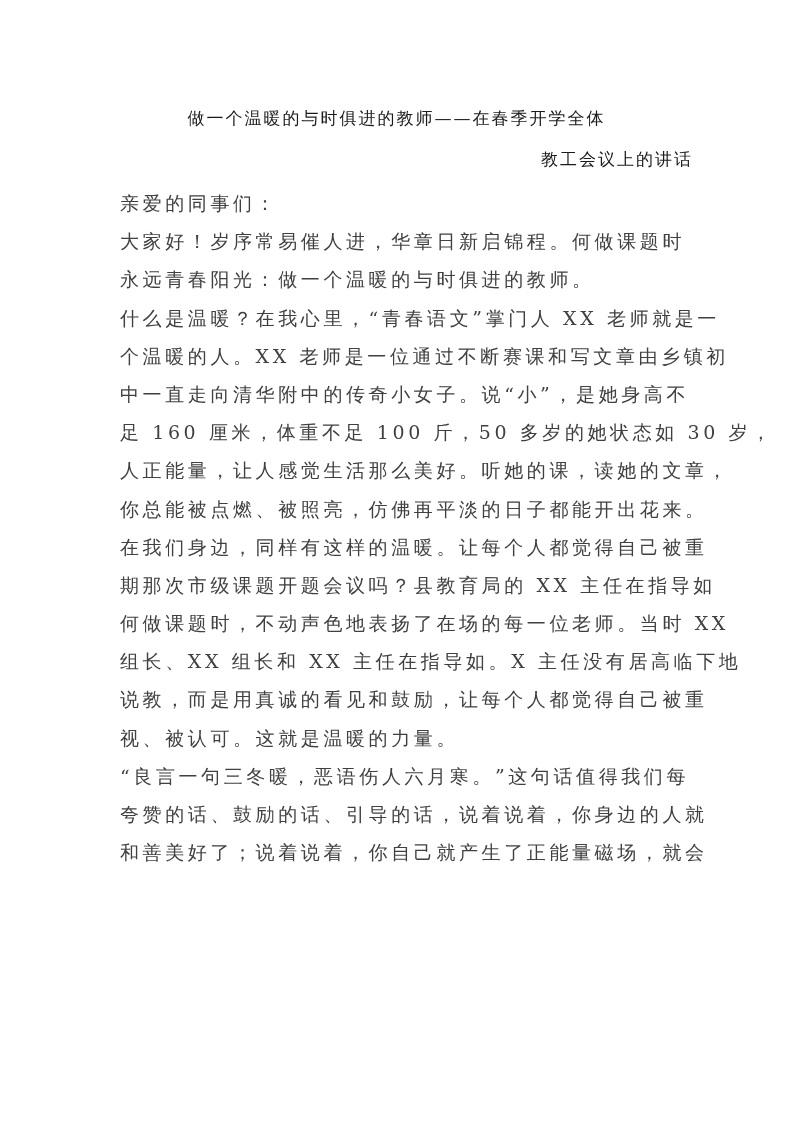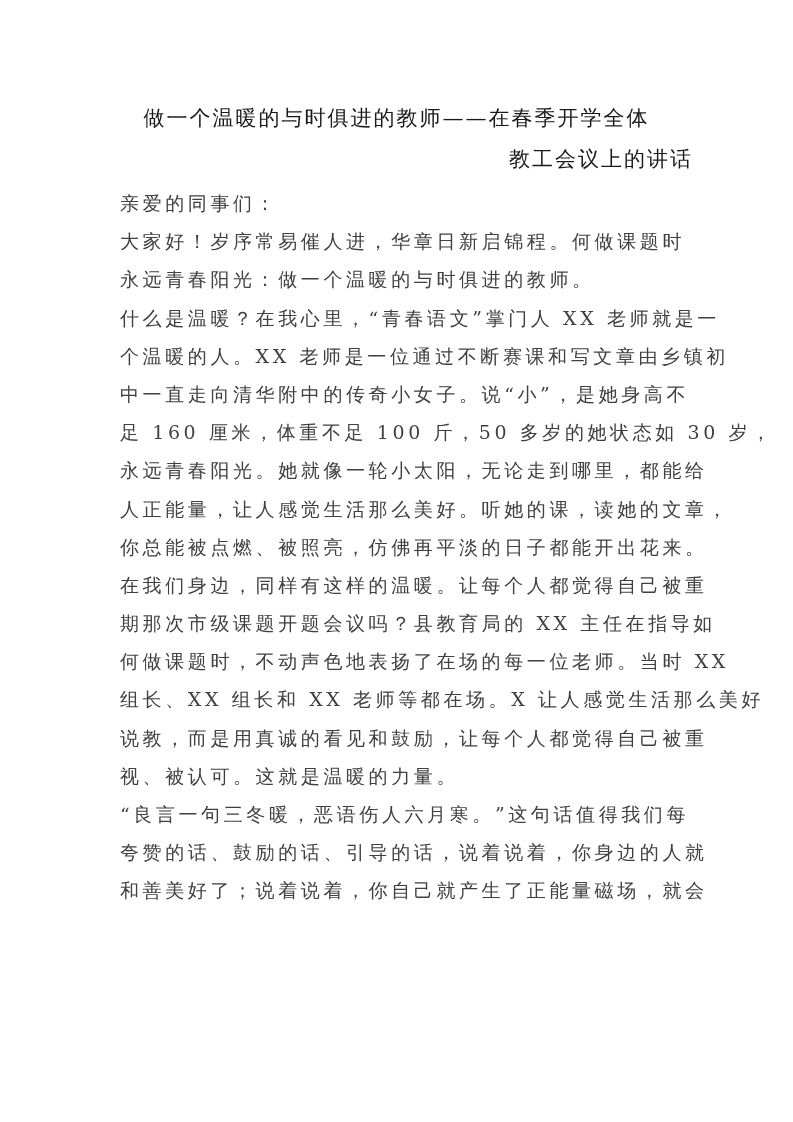--- a/index.html
+++ b/index.html
@@ -21,21 +21,21 @@
       top: 0;
       width: 793px;
       height: 1122px;
       background: #ffffff;
     }
     .title {
       position: absolute;
       left: 100px;
       width: 593px;
       text-align: center;
-      font-size: 21px;
+      font-size: 17px;
       letter-spacing: 2px;
       color: #1a1a1a;
       white-space: nowrap;
       line-height: 30px;
     }
     .title-1 { top: 103px; }
     .title-2 { top: 144px; text-align: right; }
     .body-lines {
       position: absolute;
       left: 120px;
@@ -59,26 +59,25 @@
   <div class="title title-2">教工会议上的讲话</div>
 
   <div class="body-lines">
     <div class="line">亲爱的同事们：</div>
     <div class="line">大家好！岁序常易催人进，华章日新启锦程。何做课题时</div>
     <div class="line">永远青春阳光：做一个温暖的与时俱进的教师。</div>
     <div class="line">什么是温暖？在我心里，“青春语文”掌门人 XX 老师就是一</div>
     <div class="line">个温暖的人。XX 老师是一位通过不断赛课和写文章由乡镇初</div>
     <div class="line">中一直走向清华附中的传奇小女子。说“小”，是她身高不</div>
     <div class="line">足 160 厘米，体重不足 100 斤，50 多岁的她状态如 30 岁，</div>
-    <div class="line">永远青春阳光。她就像一轮小太阳，无论走到哪里，都能给</div>
     <div class="line">人正能量，让人感觉生活那么美好。听她的课，读她的文章，</div>
     <div class="line">你总能被点燃、被照亮，仿佛再平淡的日子都能开出花来。</div>
     <div class="line">在我们身边，同样有这样的温暖。让每个人都觉得自己被重</div>
     <div class="line">期那次市级课题开题会议吗？县教育局的 XX 主任在指导如</div>
     <div class="line">何做课题时，不动声色地表扬了在场的每一位老师。当时 XX</div>
-    <div class="line">组长、XX 组长和 XX 老师等都在场。X 让人感觉生活那么美好</div>
+    <div class="line">组长、XX 组长和 XX 主任在指导如。X 主任没有居高临下地</div>
     <div class="line">说教，而是用真诚的看见和鼓励，让每个人都觉得自己被重</div>
     <div class="line">视、被认可。这就是温暖的力量。</div>
     <div class="line">“良言一句三冬暖，恶语伤人六月寒。”这句话值得我们每</div>
     <div class="line">夸赞的话、鼓励的话、引导的话，说着说着，你身边的人就</div>
     <div class="line">和善美好了；说着说着，你自己就产生了正能量磁场，就会</div>
   </div>
 </div>
 
 </body></html>

